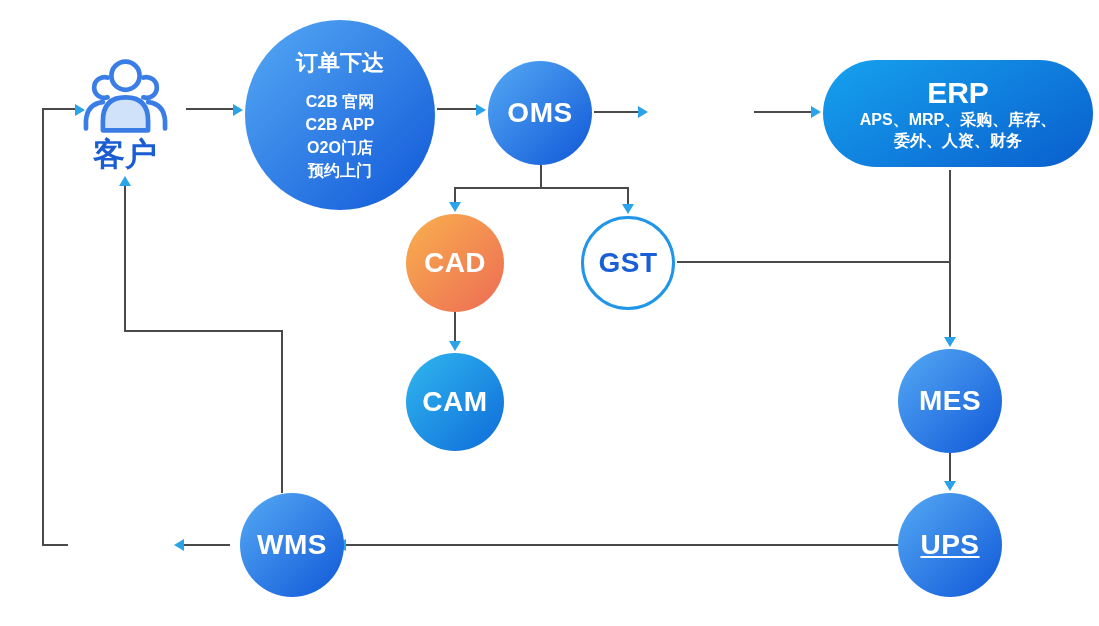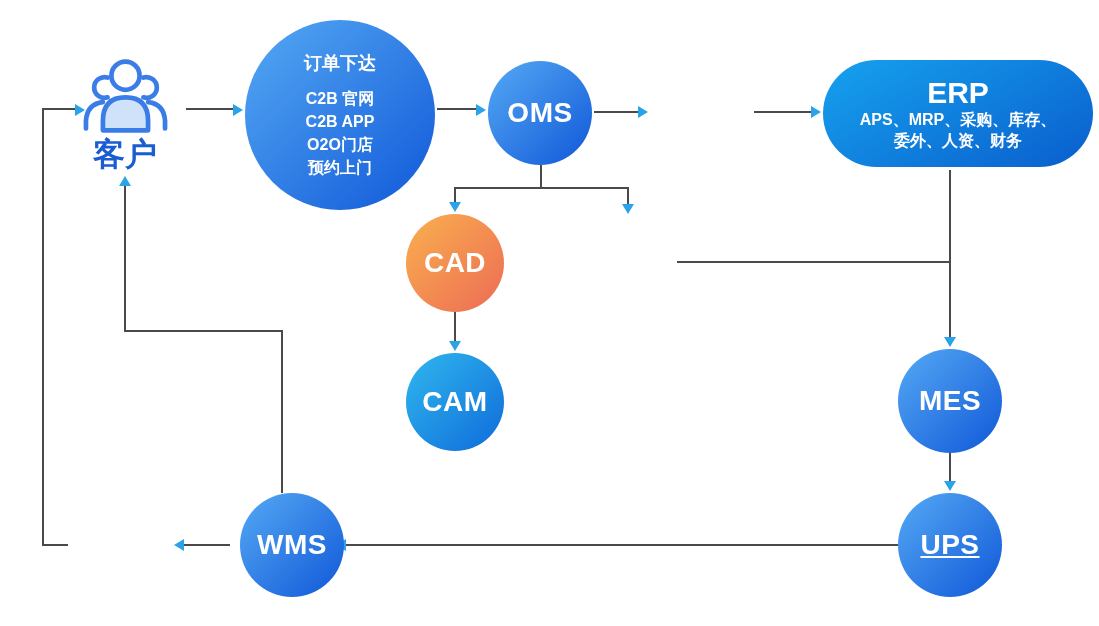--- a/index.html
+++ b/index.html
@@ -28,21 +28,21 @@
     border:3px solid #2196E8;
     color:#1A5FD6;
   }
   .pill {
     position:absolute;
     border-radius:54px;
     background:linear-gradient(150deg,#16A2EE 0%,#0A61CF 95%);
     color:#fff; font-weight:bold; text-align:center;
     display:flex; flex-direction:column; align-items:center; justify-content:center;
   }
-  .order-title { font-size:18px; margin-bottom:12px; }
+  .order-title { font-size:22px; margin-bottom:12px; }
   .order-sub   { font-size:16px; line-height:23px; }
   .erp-title   { font-size:30px; line-height:32px; }
   .erp-sub     { font-size:16px; line-height:21px; }
   .line { position:absolute; background:#4A4A4A; }
   .h { height:2px; }
   .v { width:2px; }
   .arr { position:absolute; width:0; height:0; border-style:solid; }
   .arr-right { border-width:6px 0 6px 10px; border-color:transparent transparent transparent #2BA3E8; }
   .arr-left  { border-width:6px 10px 6px 0;  border-color:transparent #2BA3E8 transparent transparent; }
   .arr-down  { border-width:10px 6px 0 6px;  border-color:#2BA3E8 transparent transparent transparent; }
@@ -123,19 +123,20 @@
 
   <div class="node blue acr" style="left:488px;top:61px;width:104px;height:104px;">OMS</div>
 
   <div class="pill" style="left:823px;top:60px;width:270px;height:107px;">
     <div class="erp-title">ERP</div>
     <div class="erp-sub">APS、MRP、采购、库存、</div>
     <div class="erp-sub">委外、人资、财务</div>
   </div>
 
   <div class="node orange acr" style="left:406px;top:214px;width:98px;height:98px;">CAD</div>
+  <div class="node gst acr" style="left:581px;top:216px;width:94px;height:94px;">GST</div>
   <div class="node blue acr" style="left:898px;top:349px;width:104px;height:104px;">MES</div>
 
   <div class="node cyan acr" style="left:406px;top:353px;width:98px;height:98px;">CAM</div>
   <div class="node blue acr" style="left:898px;top:493px;width:104px;height:104px;text-decoration:underline;">UPS</div>
   <div class="node blue acr" style="left:240px;top:493px;width:104px;height:104px;">WMS</div>
 
 </div>
 
 </body></html>

